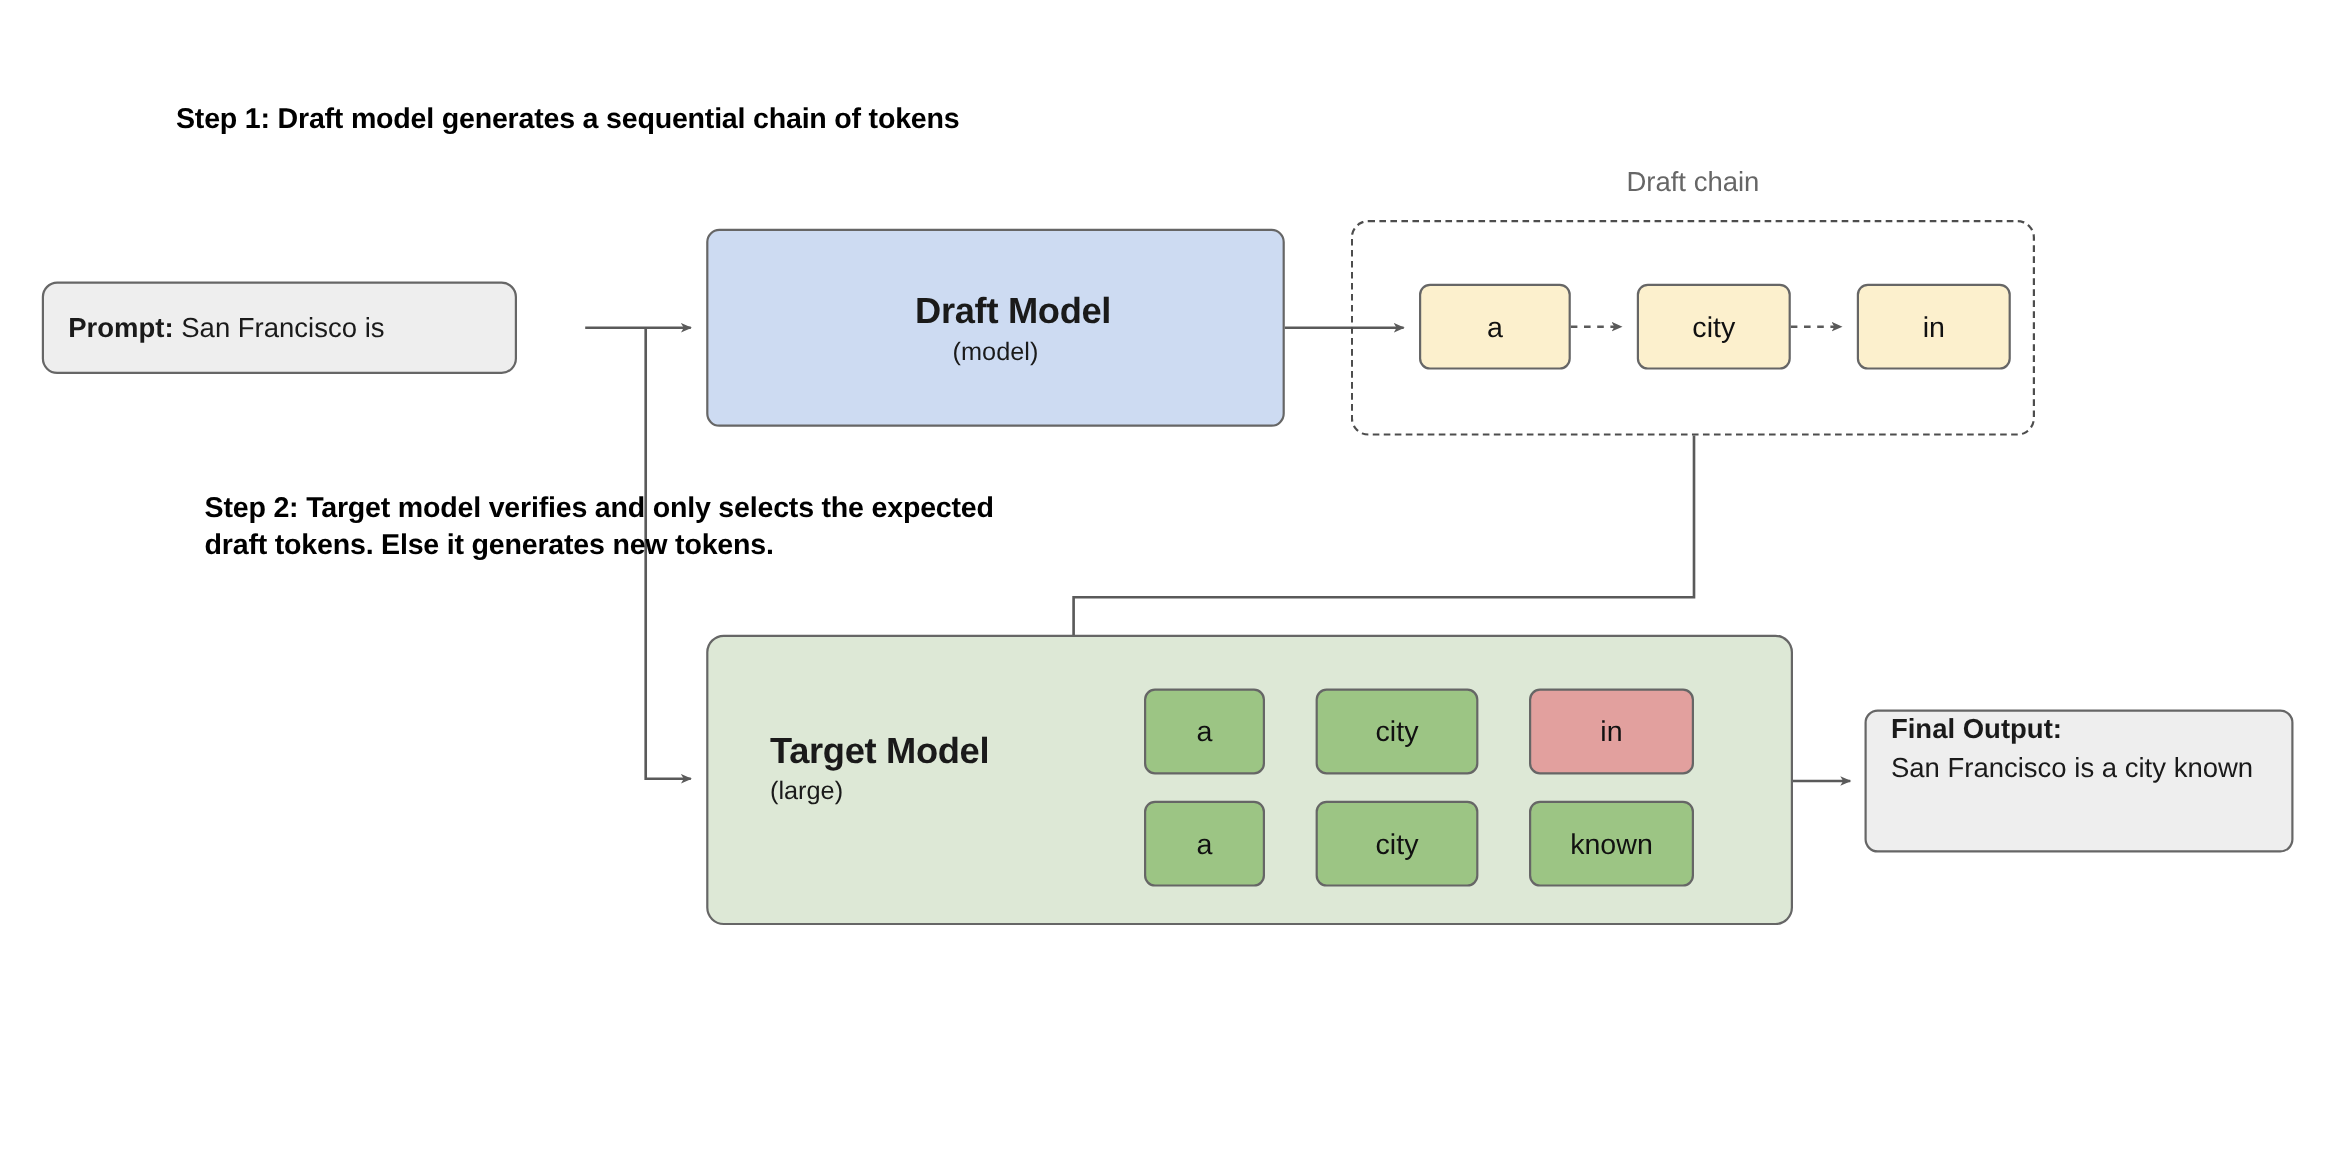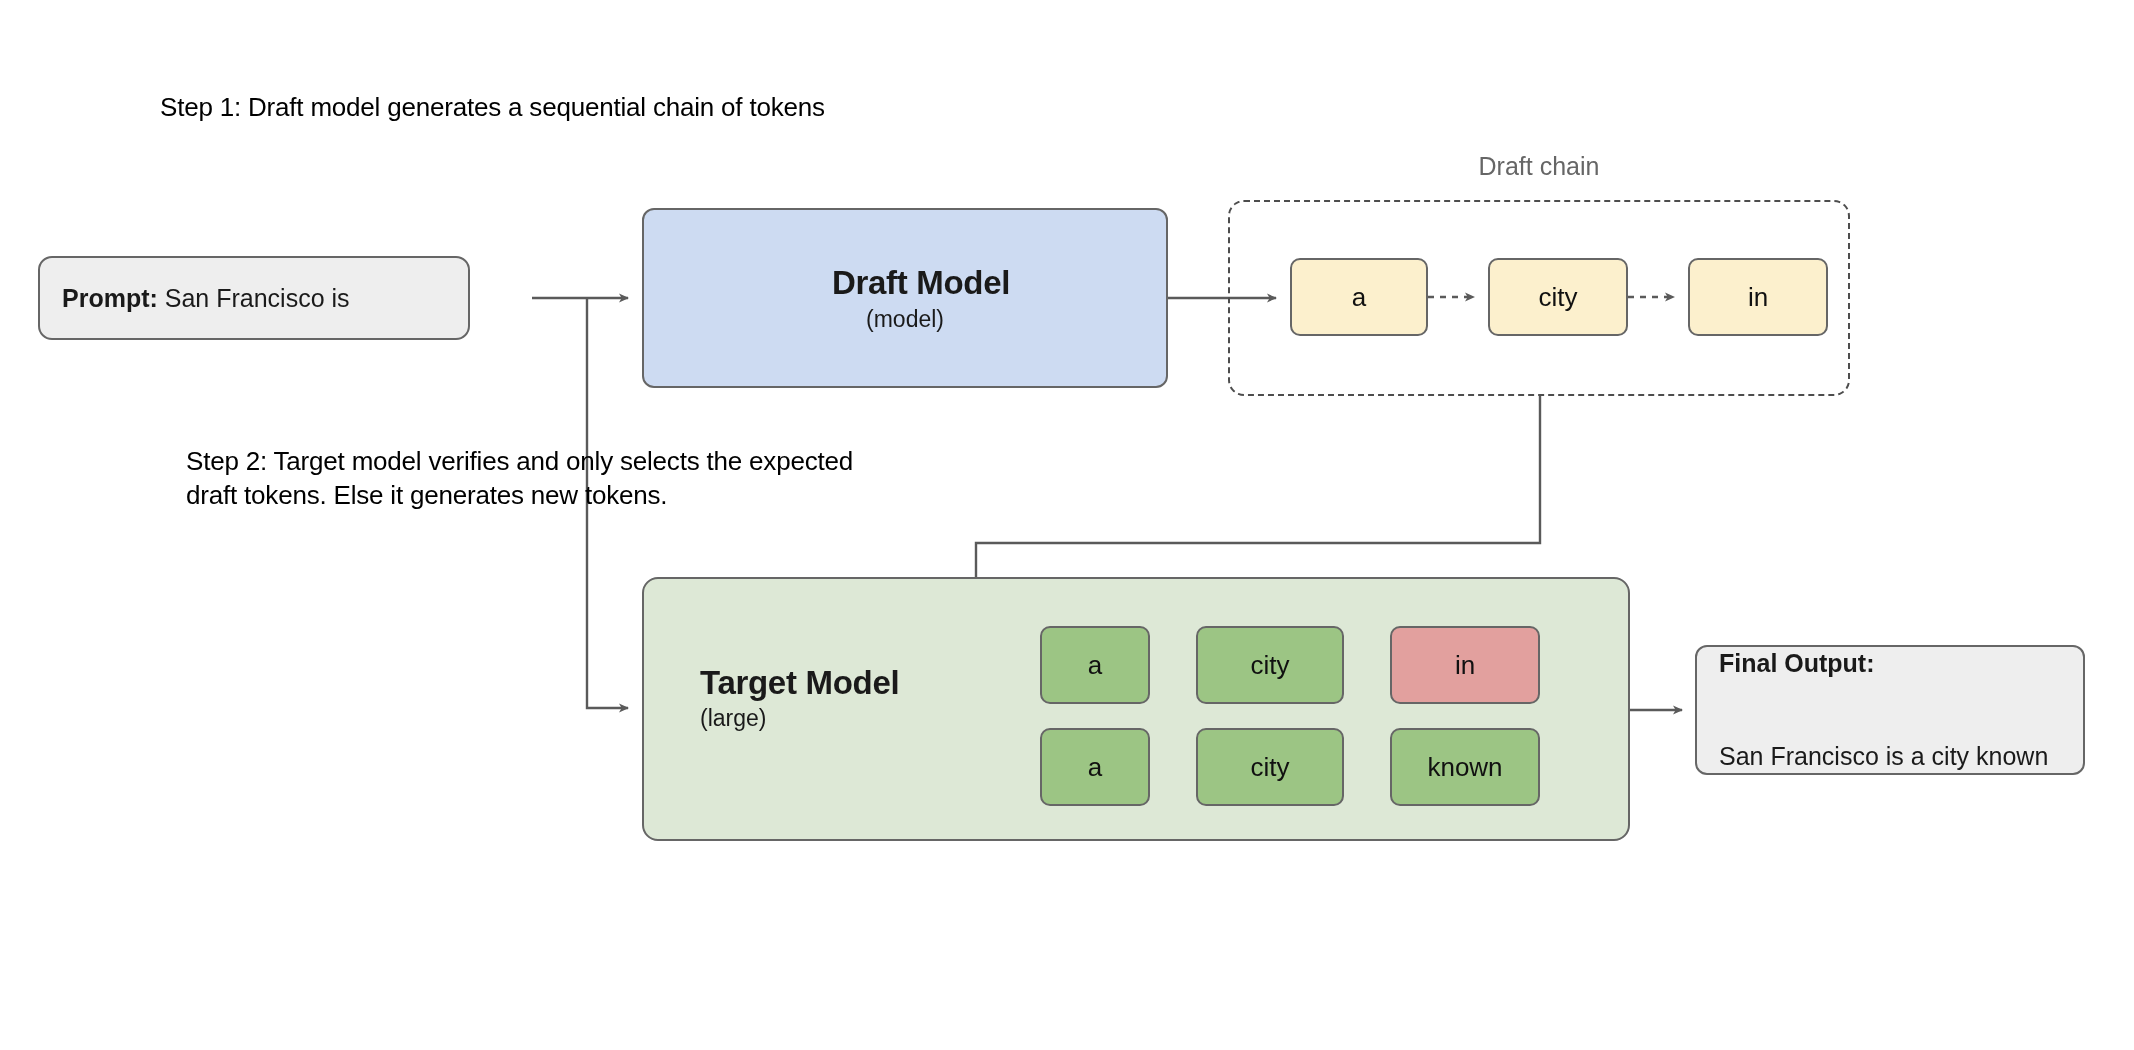--- a/index.html
+++ b/index.html
@@ -23,21 +23,21 @@
     position: absolute;
     left: 0;
     top: 0;
     width: 2134px;
     height: 1050px;
   }
   
   .step-heading {
     position: absolute;
     font-size: 26px;
-    font-weight: normal;
+    font-weight: bold;
     line-height: 1.32;
     letter-spacing: -0.2px;
     color: #000000;
     white-space: pre-line;
     z-index: 5;
   }
   #step1 { left: 160px; top: 90px; }
   #step2 { left: 160px; top: 444px; width: 800px; margin-left: 26px; }
 
   
@@ -131,21 +131,21 @@
   #target-title .title { font-size: 33px; font-weight: bold; letter-spacing: -0.3px; }
   #target-title .sub { font-size: 23px; margin-top: 3px; }
 
   
   #final-output {
     left: 1695px; top: 645px;
     width: 390px; height: 130px;
     background: #eeeeee;
     padding: 0 22px;
     border-radius: 12px;
-    justify-content: space-between;
+    justify-content: flex-start;
     font-size: 25px;
     line-height: 1.32;
   }
   #final-output .lbl { font-weight: bold; }
   #final-output .val { margin-top: 2px; }
 </style>
 </head>
 <body>
 
 <div id="canvas">

